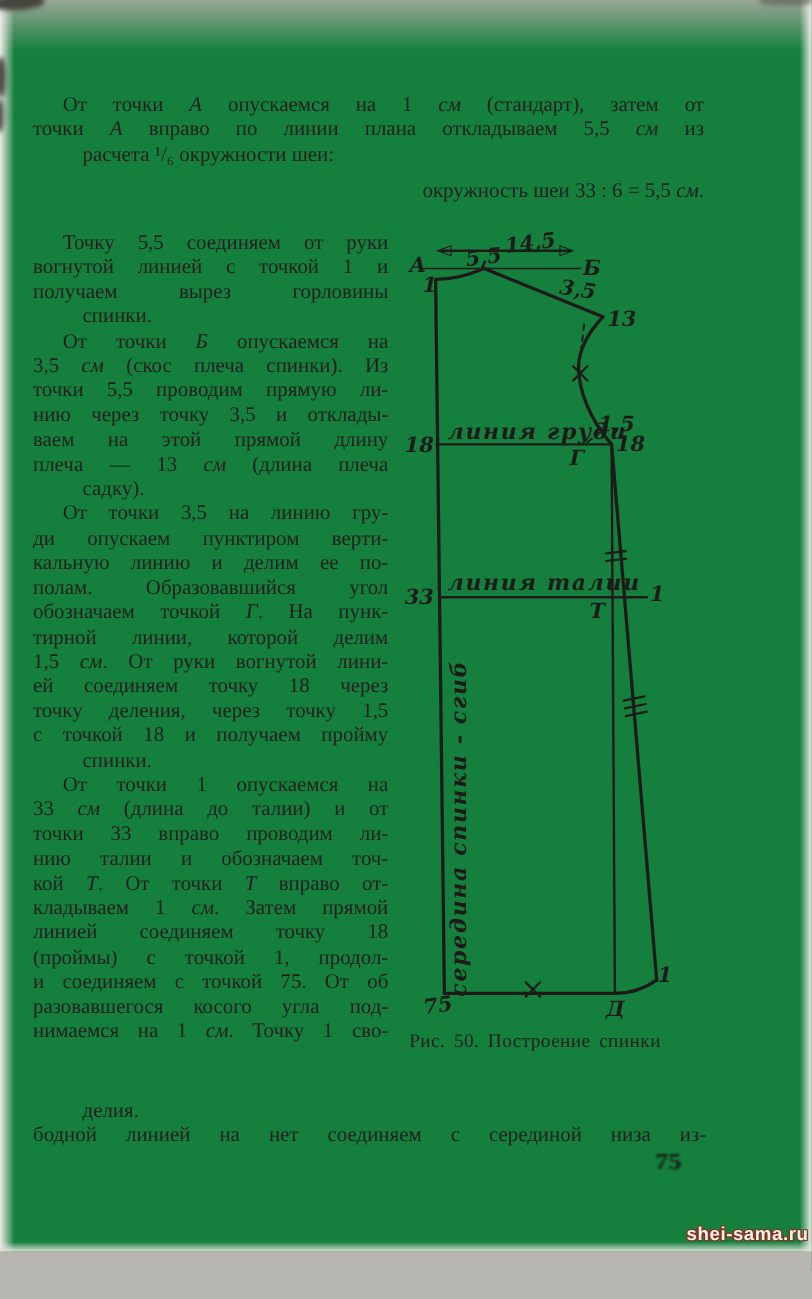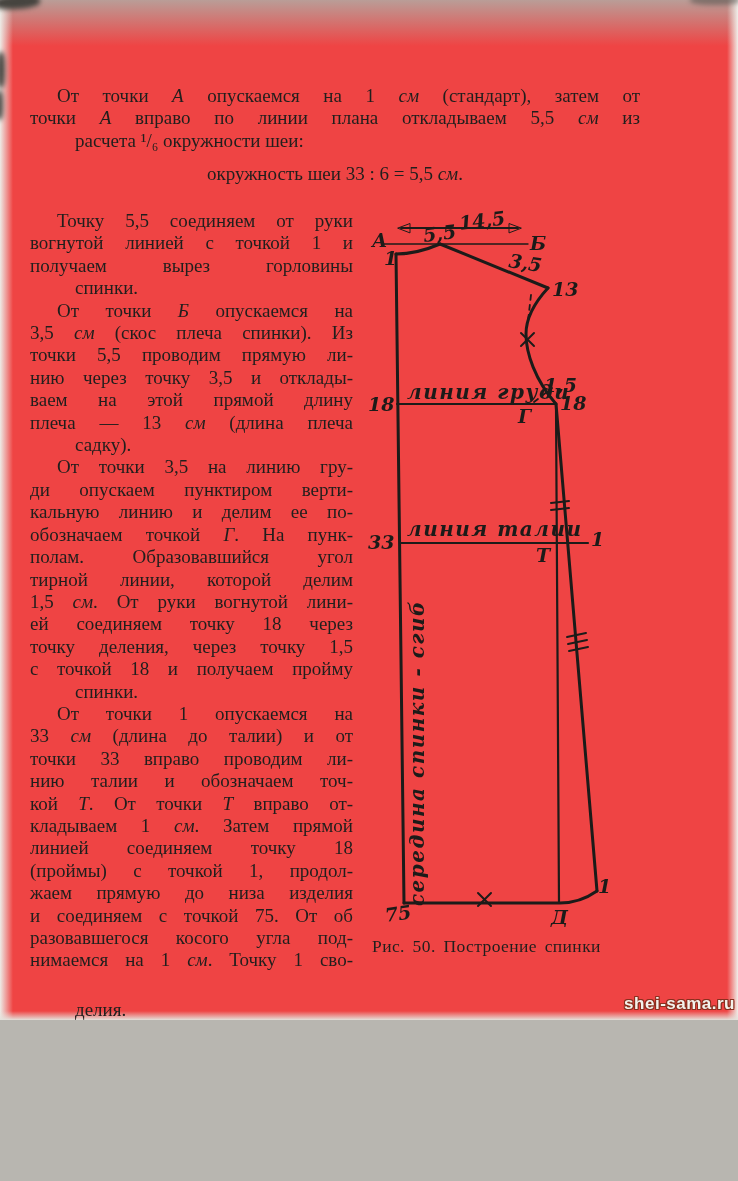--- a/index.html
+++ b/index.html
@@ -1,18 +1,18 @@
 <!DOCTYPE html>
 <html><head>
 <meta charset="utf-8">
 <style>
   html,body{margin:0;padding:0;background:#b8b6b0;}
   .scan{
-    position:relative; width:738px; height:1020px; overflow:hidden;
-    background:#ef4444;
+    position:relative; width:738px; height:1138px; overflow:hidden;
+    background:#15803d;
     font-family:"Liberation Serif","DejaVu Serif",serif;
     color:#211f1d;
   }
   
   .band-top{position:absolute;left:0;top:0;right:0;height:46px;
     background:linear-gradient(rgba(176,173,166,.85),rgba(176,173,166,0));}
   .edge-left{position:absolute;left:0;top:0;bottom:0;width:13px;
     background:linear-gradient(90deg,#edebe6,rgba(237,235,230,0));}
   .edge-right{position:absolute;right:0;top:0;bottom:0;width:11px;
     background:linear-gradient(270deg,#f0efea,rgba(240,239,234,0));}
@@ -20,21 +20,21 @@
     background:linear-gradient(0deg,#e4e2dc,rgba(228,226,220,0));}
   .smudge{position:absolute;background:#46443f;filter:blur(2.5px);border-radius:40%;}
   .sm1{left:-6px;top:-5px;width:46px;height:14px;transform:rotate(-4deg);}
   .sm2{left:-3px;top:52px;width:8px;height:36px;}
   .sm3{left:-4px;top:90px;width:7px;height:30px;}
   .sm4{left:690px;top:-5px;width:50px;height:10px;opacity:.5;}
 
   
   .tblock{position:absolute;font-size:19px;line-height:22.4px;}
   .intro{left:30px;top:85px;width:610px;}
-  .formula{left:30px;top:163px;width:610px;text-align:center;font-size:19px;}
+  .formula{left:30px;top:163px;width:610px;text-align:right;font-size:19px;}
   .bodycol{left:30px;top:210px;width:323px;}
   .bottomblk{left:30px;top:999px;width:612px;}
   .ln{text-align:justify;text-align-last:justify;white-space:normal;}
   .ln.end{text-align-last:left;margin-left:45px;}
   .ln.ind{text-indent:27px;}
   .ln i{font-style:italic;}
   .caption{position:absolute;left:372px;top:936px;width:262px;
     font-size:17.5px;letter-spacing:.4px;word-spacing:3px;}
   .pagenum{position:absolute;left:597px;top:1044px;font-size:21px;font-weight:bold;
     filter:blur(1.1px);color:#171614;transform:scaleX(1.15);}
@@ -91,39 +91,38 @@
         <div class="ln">точки 5,5 проводим прямую ли-</div>
         <div class="ln">нию через точку 3,5 и отклады-</div>
         <div class="ln">ваем на этой прямой длину</div>
         <div class="ln">плеча — 13 <i>см</i> (длина плеча</div>
         <div class="ln end">садку).</div>
       </div>
       <div>
         <div class="ln ind">От точки 3,5 на линию гру-</div>
         <div class="ln">ди опускаем пунктиром верти-</div>
         <div class="ln">кальную линию и делим ее по-</div>
+        <div class="ln">полам. Образовавшийся угол</div>
         <div class="ln">обозначаем точкой <i>Г</i>. На пунк-</div>
-        <div class="ln">полам. Образовавшийся угол</div>
         <div class="ln">тирной линии, которой делим</div>
         <div class="ln">1,5 <i>см</i>. От руки вогнутой лини-</div>
         <div class="ln">ей соединяем точку 18 через</div>
         <div class="ln">точку деления, через точку 1,5</div>
         <div class="ln">с точкой 18 и получаем пройму</div>
         <div class="ln end">спинки.</div>
       </div>
       <div>
         <div class="ln ind">От точки 1 опускаемся на</div>
         <div class="ln">33 <i>см</i> (длина до талии) и от</div>
         <div class="ln">точки 33 вправо проводим ли-</div>
         <div class="ln">нию талии и обозначаем точ-</div>
         <div class="ln">кой <i>Т</i>. От точки <i>Т</i> вправо от-</div>
         <div class="ln">кладываем 1 <i>см</i>. Затем прямой</div>
         <div class="ln">линией соединяем точку 18</div>
         <div class="ln">(проймы) с точкой 1, продол-</div>
-        <div class="ln">жаем прямую до низа изделия</div>
         <div class="ln">и соединяем с точкой 75. От об</div>
         <div class="ln">разовавшегося косого угла под-</div>
         <div class="ln">нимаемся на 1 <i>см</i>. Точку 1 сво-</div>
       </div>
     </div>
   <div class="tblock bottomblk">
       <div>
         <div class="ln end">делия.</div>
         <div class="ln">бодной линией на нет соединяем с серединой низа из-</div>
       </div>

